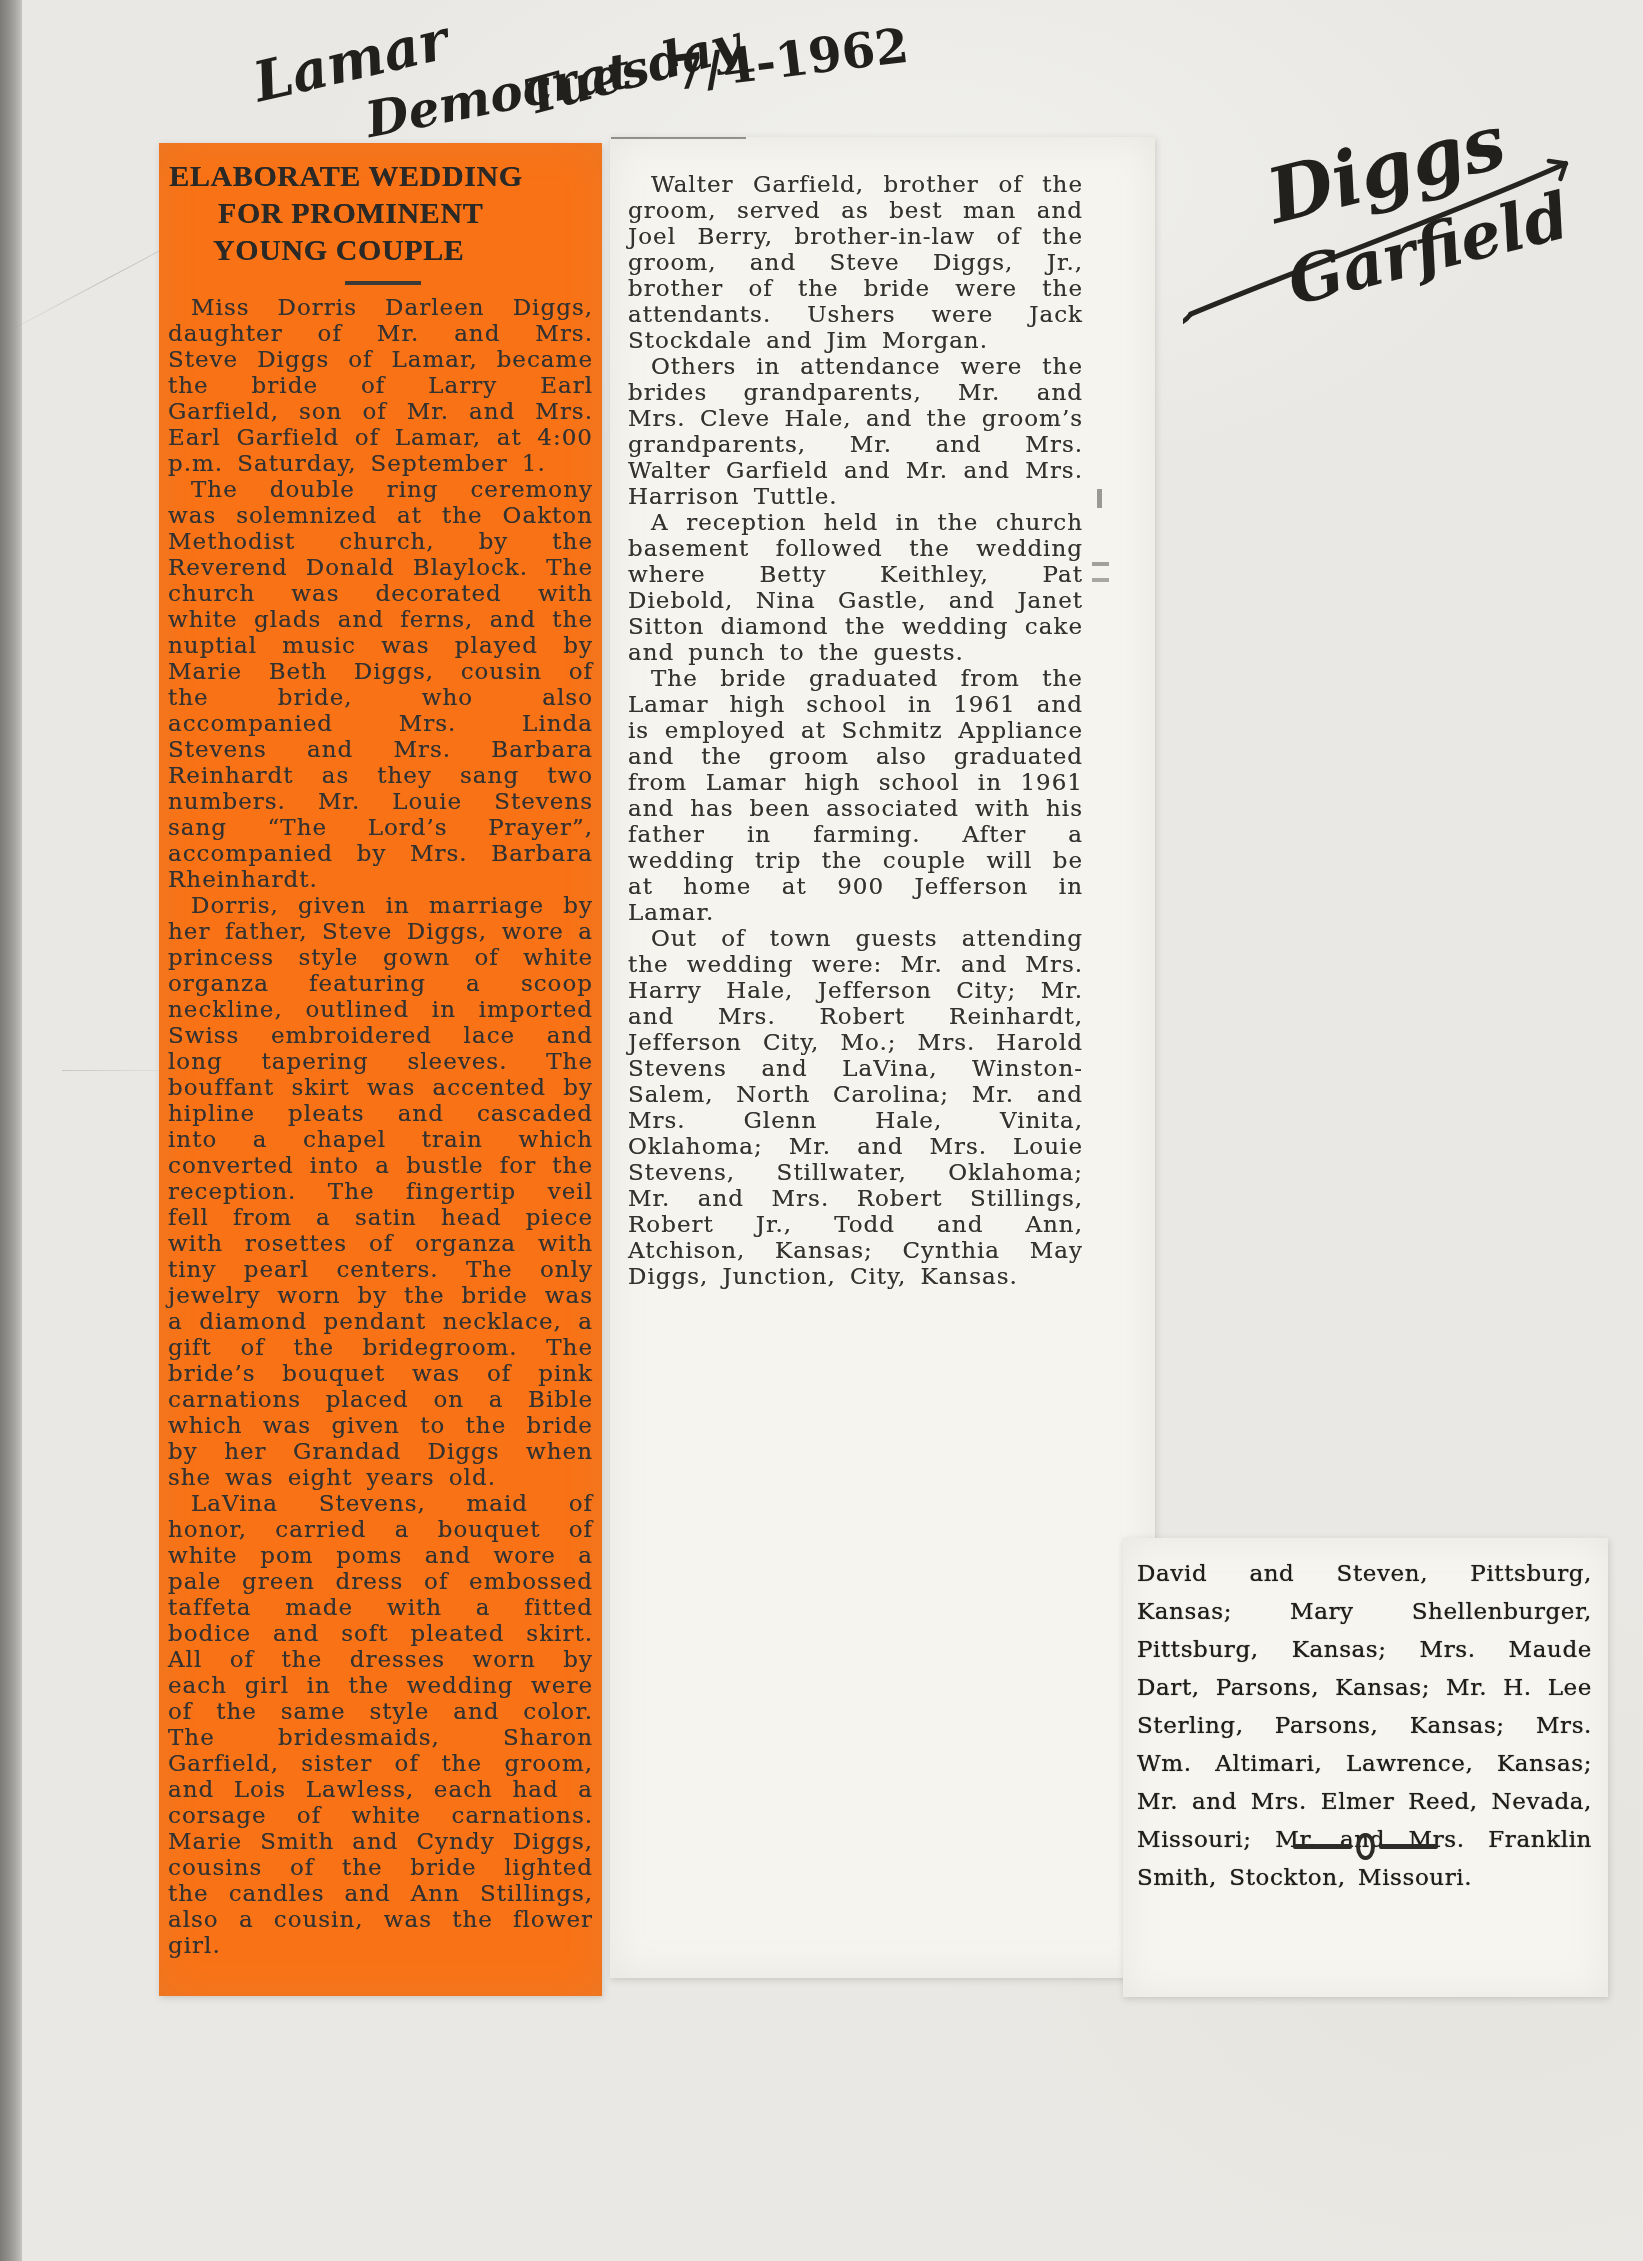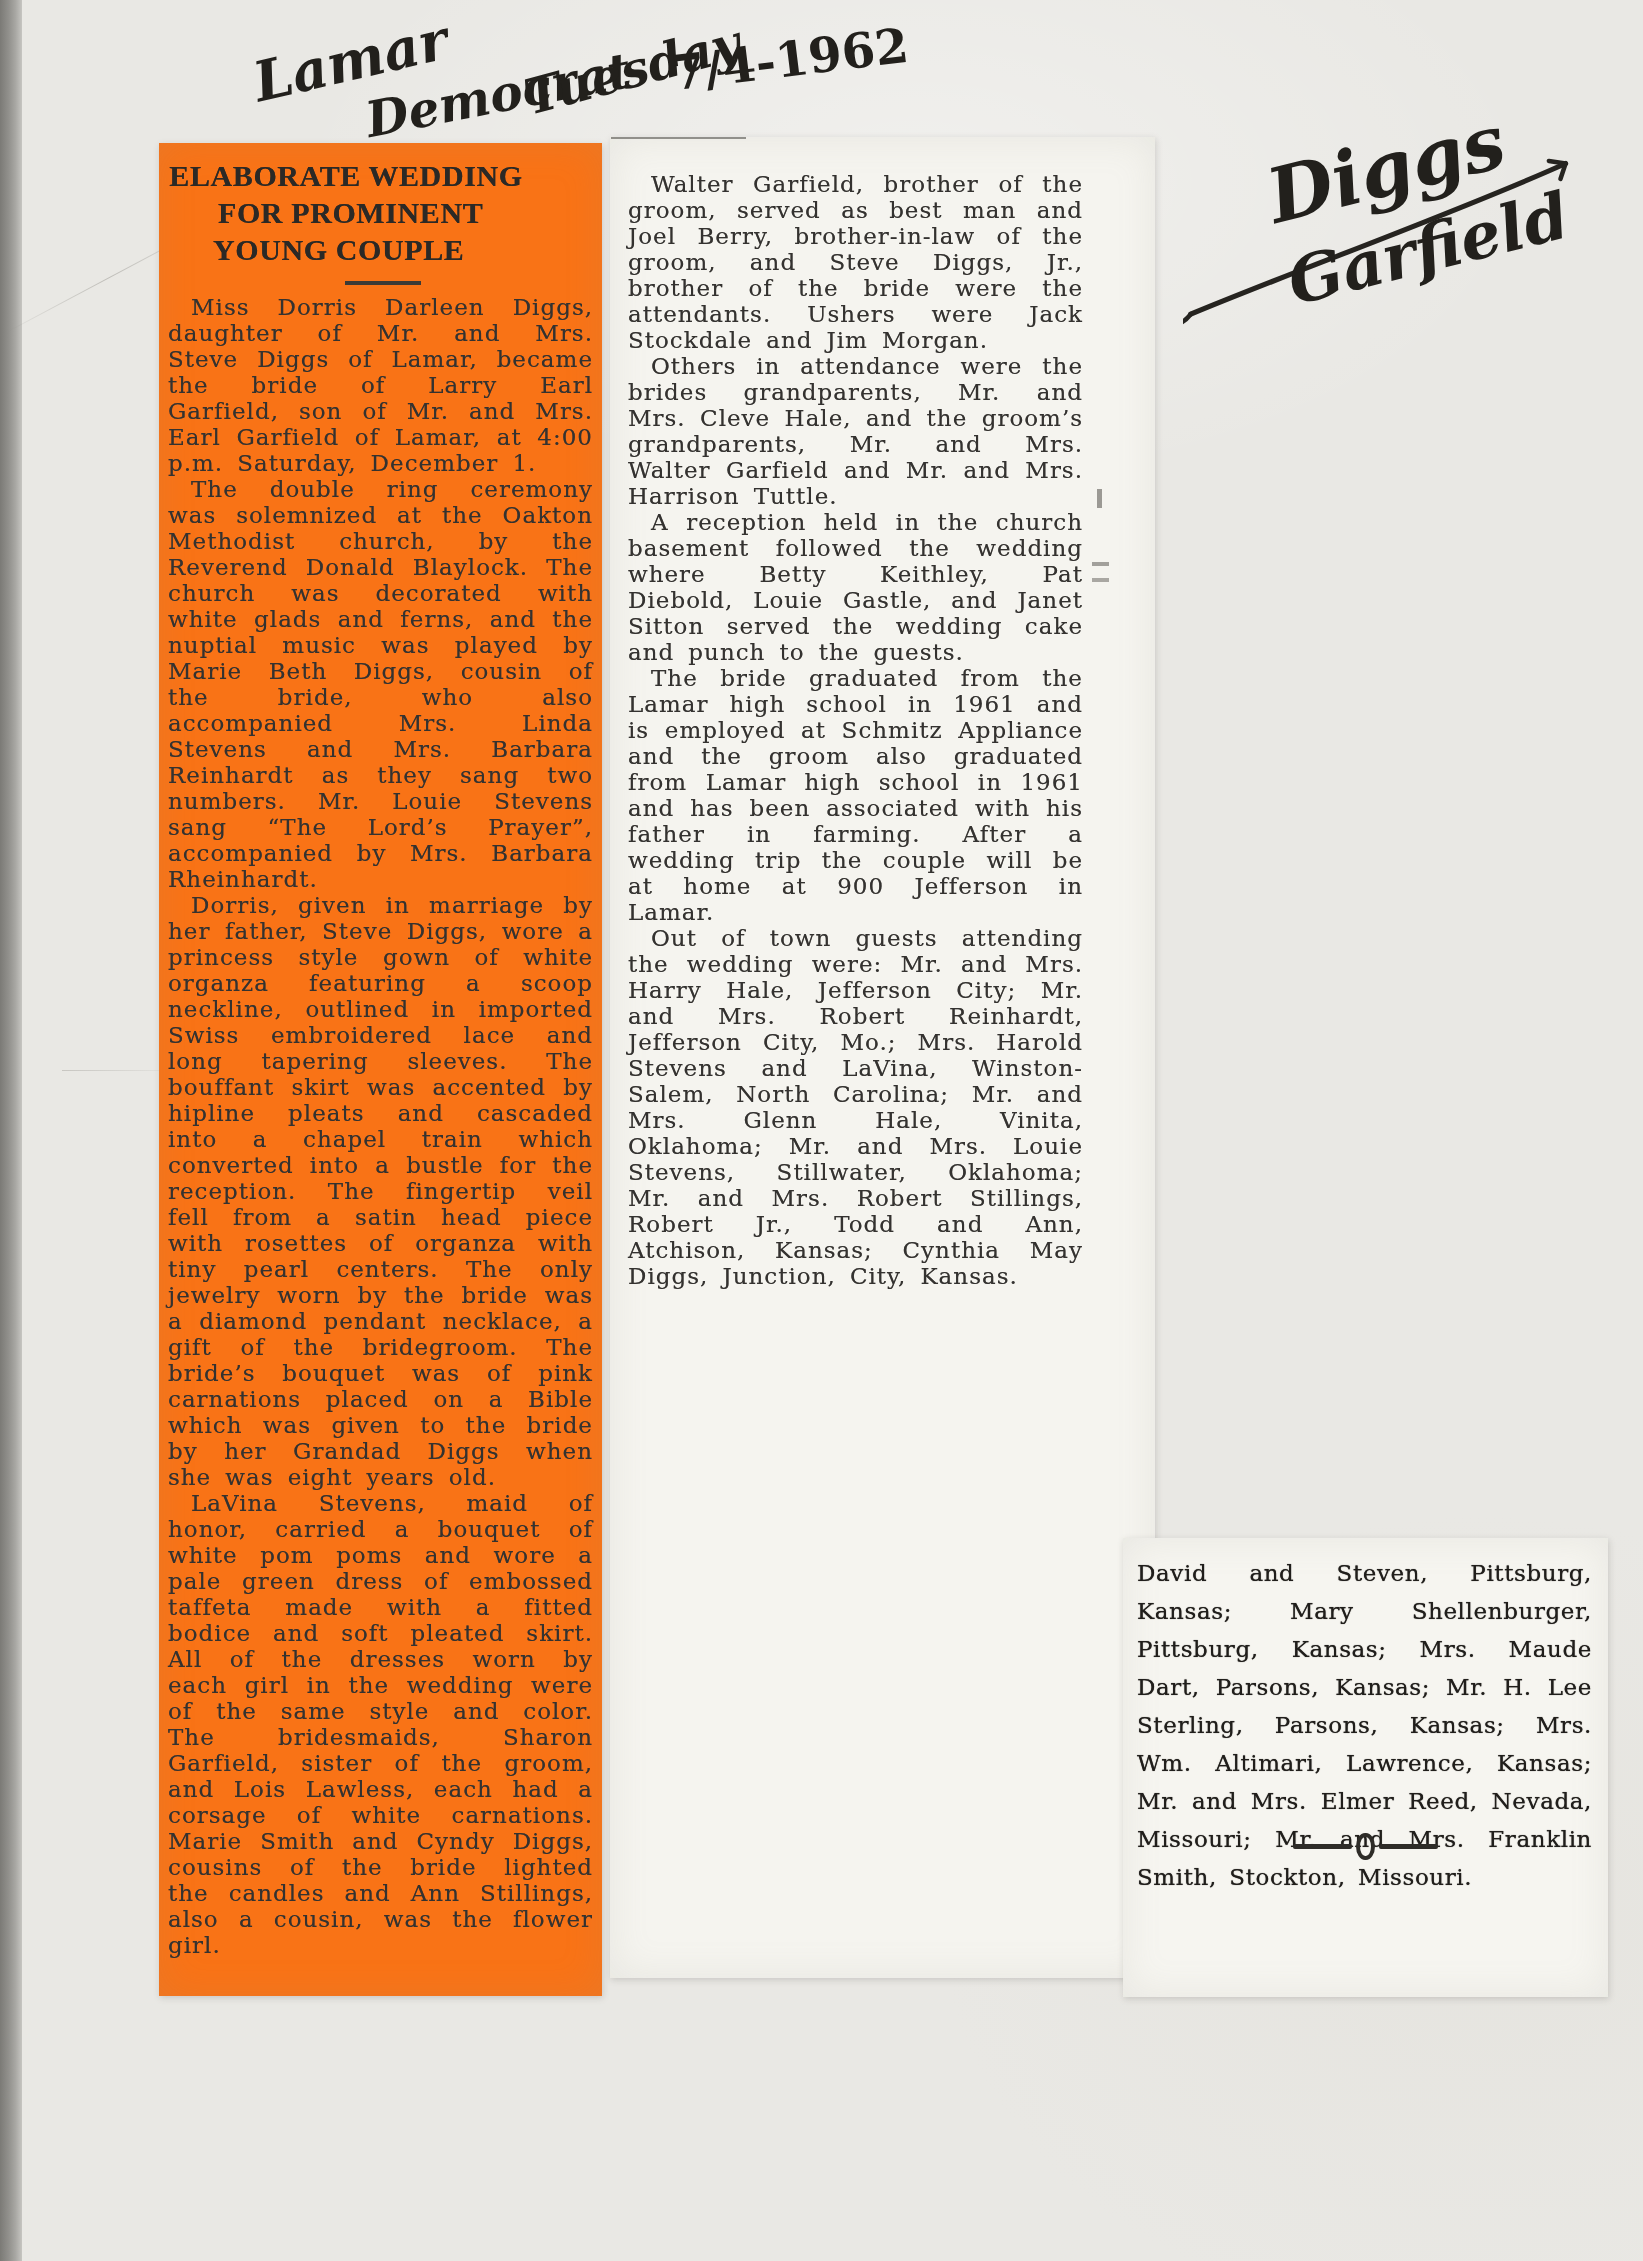--- a/index.html
+++ b/index.html
@@ -136,33 +136,33 @@
 </div>
 
 <div class="clip clip-col1">
   <div class="headline">
     <div class="hl hl1">ELABORATE WEDDING</div>
     <div class="hl hl2">FOR PROMINENT</div>
     <div class="hl hl3">YOUNG COUPLE</div>
     <div class="hl-dash"></div>
   </div>
   <div class="body-text bt1">
-      <p>Miss Dorris Darleen Diggs, daughter of Mr. and Mrs. Steve Diggs of Lamar, became the bride of Larry Earl Garfield, son of Mr. and Mrs. Earl Garfield of Lamar, at 4:00 p.m. Saturday, December 1.</p>
+      <p>Miss Dorris Darleen Diggs, daughter of Mr. and Mrs. Steve Diggs of Lamar, became the bride of Larry Earl Garfield, son of Mr. and Mrs. Earl Garfield of Lamar, at 4:00 p.m. Saturday, September 1.</p>
       <p>The double ring ceremony was solemnized at the Oakton Methodist church, by the Reverend Donald Blaylock. The church was decorated with white glads and ferns, and the nuptial music was played by Marie Beth Diggs, cousin of the bride, who also accompanied Mrs. Linda Stevens and Mrs. Barbara Reinhardt as they sang two numbers. Mr. Louie Stevens sang “The Lord’s Prayer”, accompanied by Mrs. Barbara Rheinhardt.</p>
       <p>Dorris, given in marriage by her father, Steve Diggs, wore a princess style gown of white organza featuring a scoop neckline, outlined in imported Swiss embroidered lace and long tapering sleeves. The bouffant skirt was accented by hipline pleats and cascaded into a chapel train which converted into a bustle for the reception. The fingertip veil fell from a satin head piece with rosettes of organza with tiny pearl centers. The only jewelry worn by the bride was a diamond pendant necklace, a gift of the bridegroom. The bride’s bouquet was of pink carnations placed on a Bible which was given to the bride by her Grandad Diggs when she was eight years old.</p>
       <p>LaVina Stevens, maid of honor, carried a bouquet of white pom poms and wore a pale green dress of embossed taffeta made with a fitted bodice and soft pleated skirt. All of the dresses worn by each girl in the wedding were of the same style and color. The bridesmaids, Sharon Garfield, sister of the groom, and Lois Lawless, each had a corsage of white carnations. Marie Smith and Cyndy Diggs, cousins of the bride lighted the candles and Ann Stillings, also a cousin, was the flower girl.</p>
     </div>
 </div>
 
 <div class="clip clip-col2">
   <div class="cut-line"></div>
   <div class="body-text bt2">
       <p>Walter Garfield, brother of the groom, served as best man and Joel Berry, brother-in-law of the groom, and Steve Diggs, Jr., brother of the bride were the attendants. Ushers were Jack Stockdale and Jim Morgan.</p>
       <p>Others in attendance were the brides grandparents, Mr. and Mrs. Cleve Hale, and the groom’s grandparents, Mr. and Mrs. Walter Garfield and Mr. and Mrs. Harrison Tuttle.</p>
-      <p>A reception held in the church basement followed the wedding where Betty Keithley, Pat Diebold, Louie Gastle, and Janet Sitton served the wedding cake and punch to the guests.</p>
+      <p>A reception held in the church basement followed the wedding where Betty Keithley, Pat Diebold, Nina Gastle, and Janet Sitton diamond the wedding cake and punch to the guests.</p>
       <p>The bride graduated from the Lamar high school in 1961 and is employed at Schmitz Appliance and the groom also graduated from Lamar high school in 1961 and has been associated with his father in farming. After a wedding trip the couple will be at home at 900 Jefferson in Lamar.</p>
       <p>Out of town guests attending the wedding were: Mr. and Mrs. Harry Hale, Jefferson City; Mr. and Mrs. Robert Reinhardt, Jefferson City, Mo.; Mrs. Harold Stevens and LaVina, Winston-Salem, North Carolina; Mr. and Mrs. Glenn Hale, Vinita, Oklahoma; Mr. and Mrs. Louie Stevens, Stillwater, Oklahoma; Mr. and Mrs. Robert Stillings, Robert Jr., Todd and Ann, Atchison, Kansas; Cynthia May Diggs, Junction, City, Kansas.</p>
     </div>
 </div>
 
 <div class="clip clip-side">
   <div class="side-text">
       <p>David and Steven, Pittsburg, Kansas; Mary Shellenburger, Pittsburg, Kansas; Mrs. Maude Dart, Parsons, Kansas; Mr. H. Lee Sterling, Parsons, Kansas; Mrs. Wm. Altimari, Lawrence, Kansas; Mr. and Mrs. Elmer Reed, Nevada, Missouri; Mr. and Mrs. Franklin Smith, Stockton, Missouri.</p>
     </div>
   <div class="end-mark" title="—o—">

